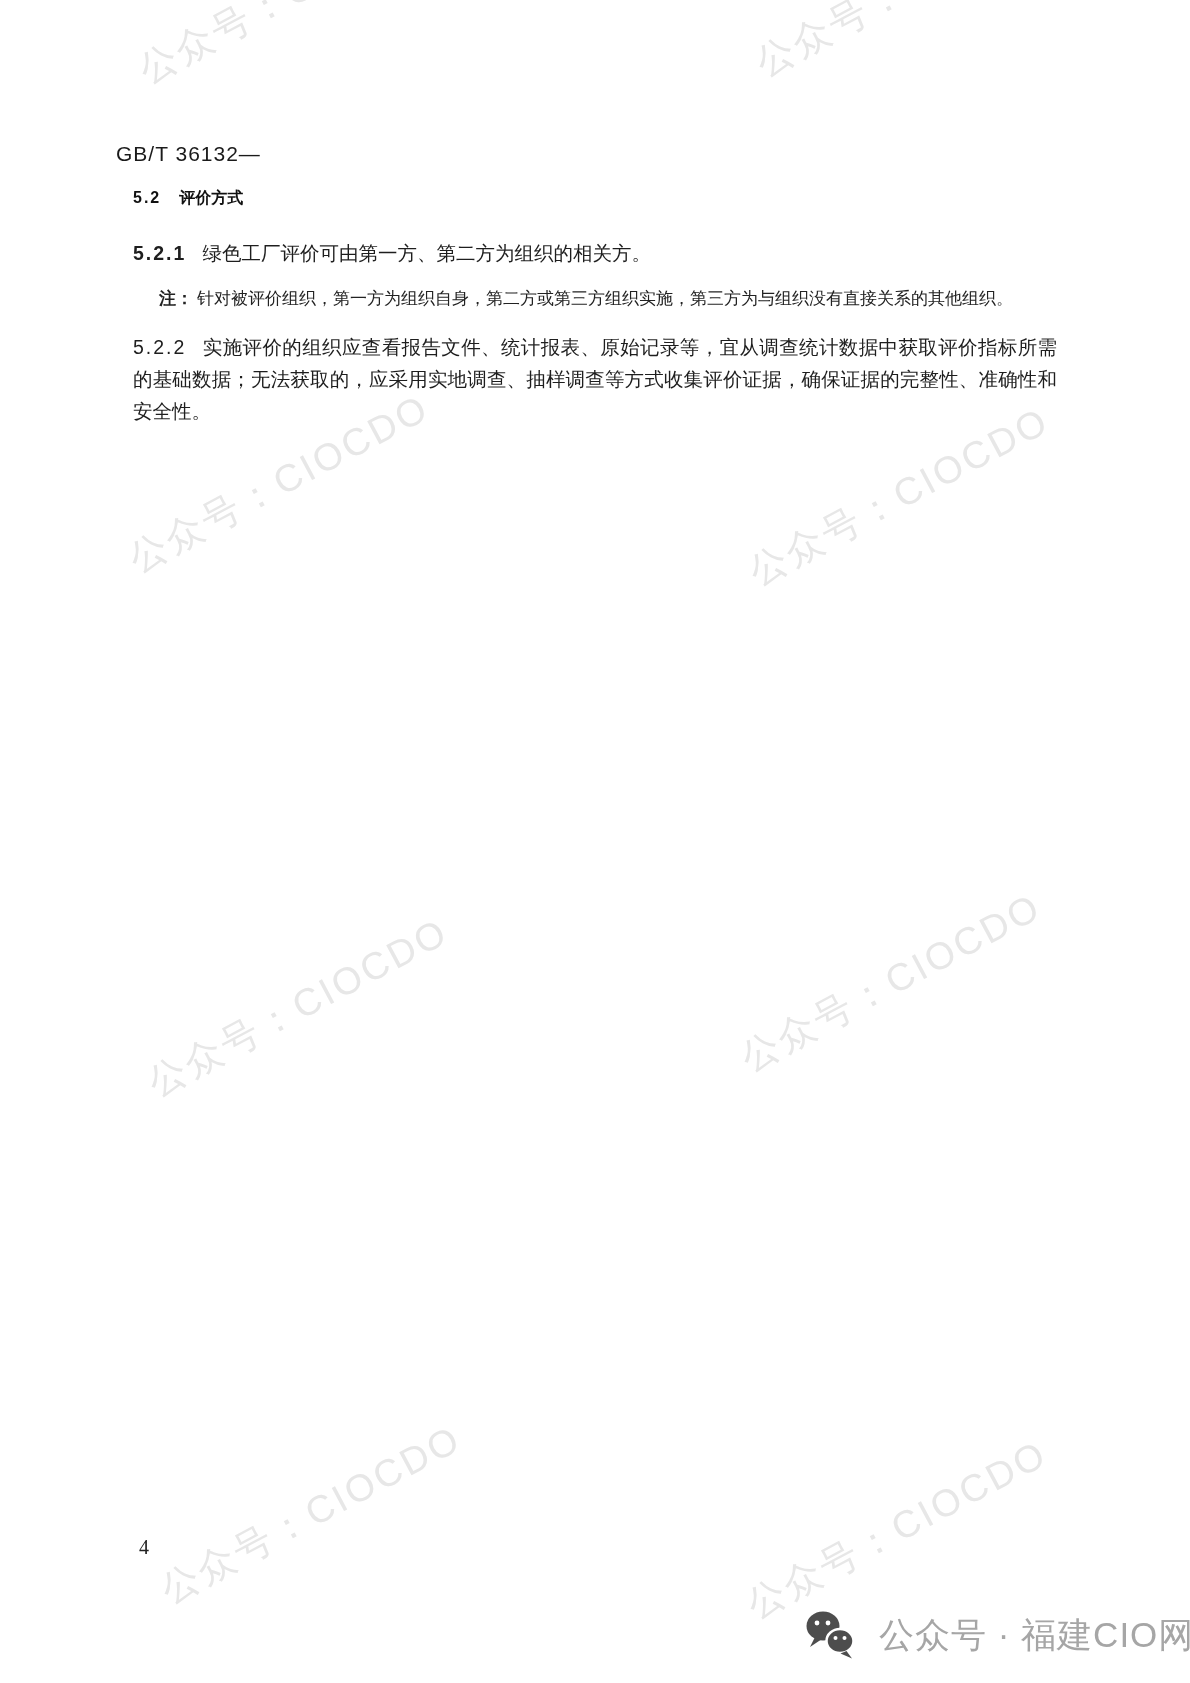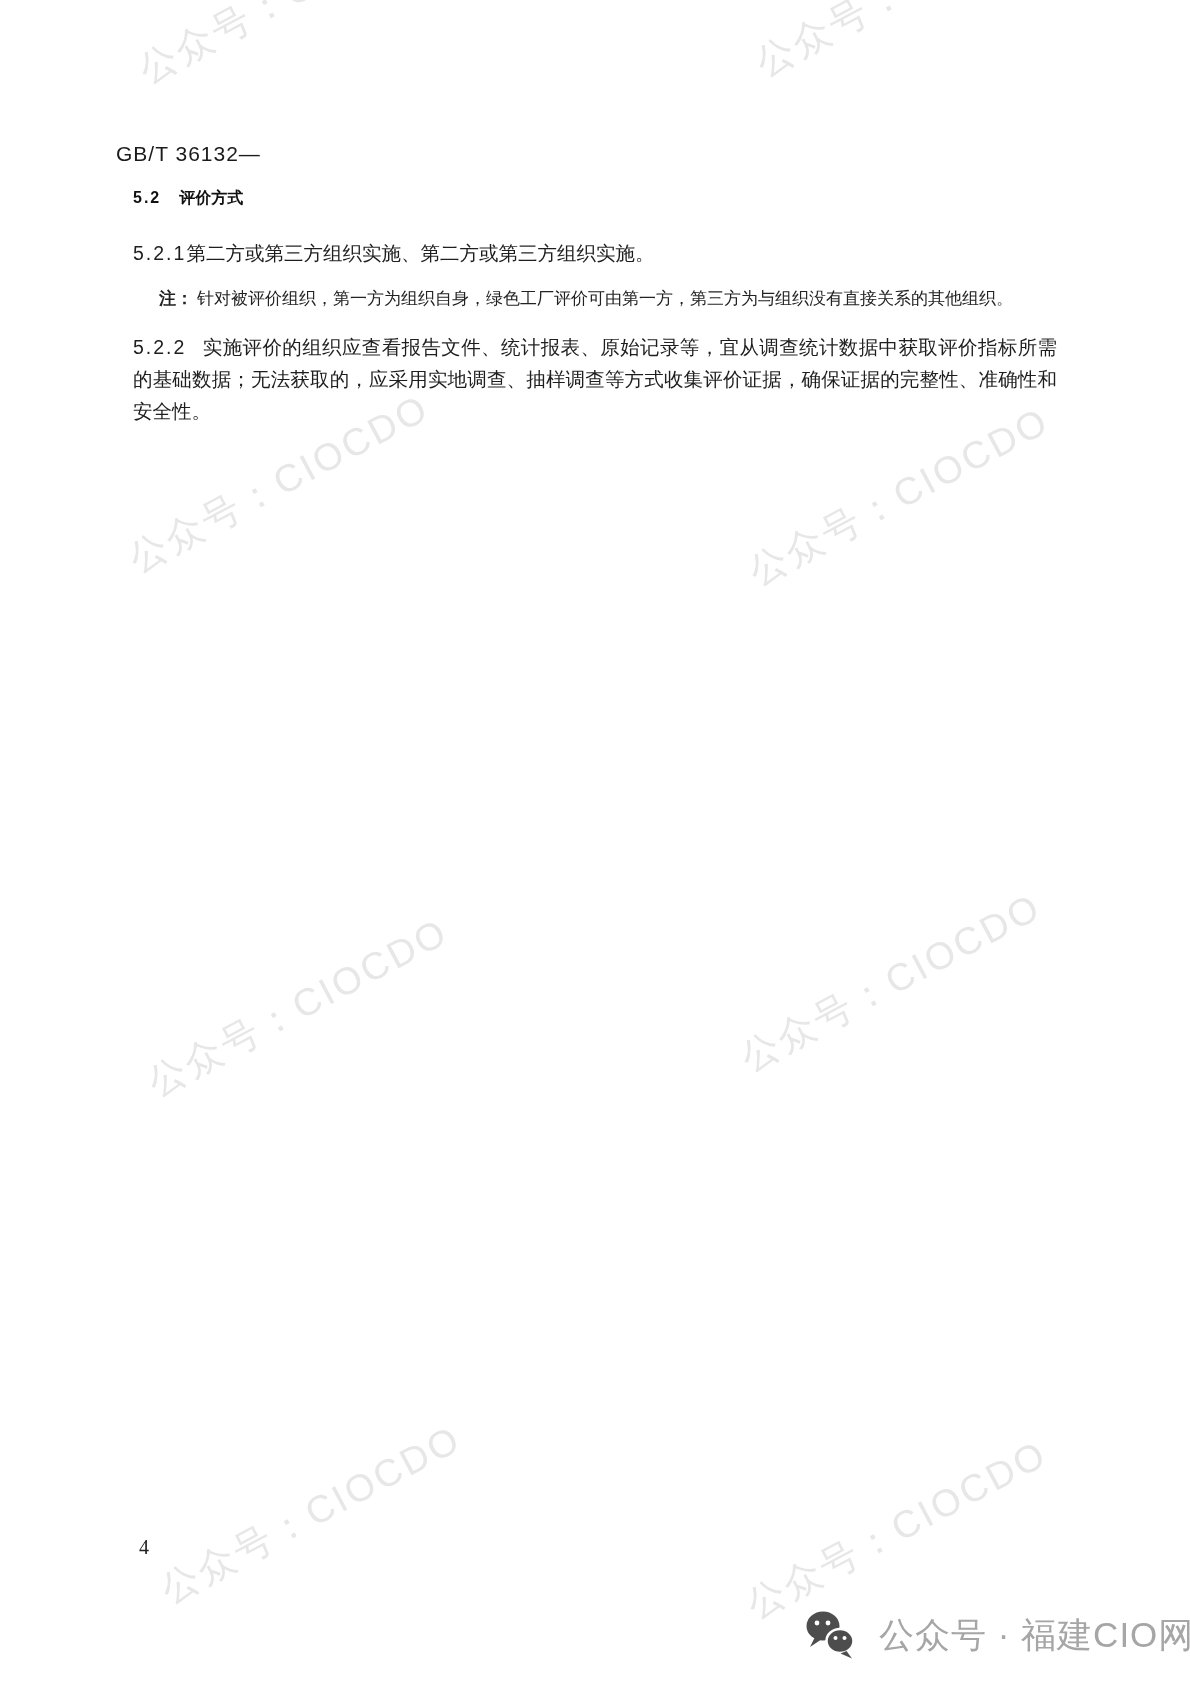--- a/index.html
+++ b/index.html
@@ -50,21 +50,21 @@
     font-weight: bold;
     color: #111;
   }
   .section-heading .num { margin-right: 18px; letter-spacing: 2px; }
   .clause-521 {
     position: absolute;
     left: 133px; top: 240px;
     font-size: 19.5px;
     color: #1e1e1e;
   }
-  .clause-521 .num { letter-spacing: 2px; }
+  .clause-521 .num { margin-right: 16px; letter-spacing: 2px; font-weight: bold; }
   .note-line {
     position: absolute;
     left: 159px; top: 287px;
     width: 930px;
     font-size: 17px;
     color: #222;
   }
   .note-line .note-label { font-weight: bold; margin-right: 4px; }
   .clause-522 {
     position: absolute;
@@ -115,25 +115,25 @@
   <div class="wm wm-l4">公众号：CIOCDO</div>
   <div class="wm wm-r4">公众号：CIOCDO</div>
 
   <div class="header-code">GB/T 36132—</div>
 
   <div class="section-heading">
     <span class="num">5.2</span><span>评价方式</span>
   </div>
 
   <div class="clause-521">
-    <span class="num">5.2.1</span><span>第二方或第三方组织实施、第二方或第三方组织实施。</span>
+    <span class="num">5.2.1</span><span>绿色工厂评价可由第一方、第二方为组织的相关方。</span>
   </div>
 
   <div class="note-line">
-    <span class="note-label">注：</span><span>针对被评价组织，第一方为组织自身，绿色工厂评价可由第一方，第三方为与组织没有直接关系的其他组织。</span>
+    <span class="note-label">注：</span><span>针对被评价组织，第一方为组织自身，第二方或第三方组织实施，第三方为与组织没有直接关系的其他组织。</span>
   </div>
 
   <div class="clause-522">
     <span class="num">5.2.2</span><span>实施评价的组织应查看报告文件、统计报表、原始记录等，宜从调查统计数据中获取评价指标所需的基础数据；无法获取的，应采用实地调查、抽样调查等方式收集评价证据，确保证据的完整性、准确性和安全性。</span>
   </div>
 
   <div class="page-number">4</div>
 
   <div class="footer-badge">
     <svg class="wechat-icon" viewBox="0 0 52 50" xmlns="http://www.w3.org/2000/svg">

